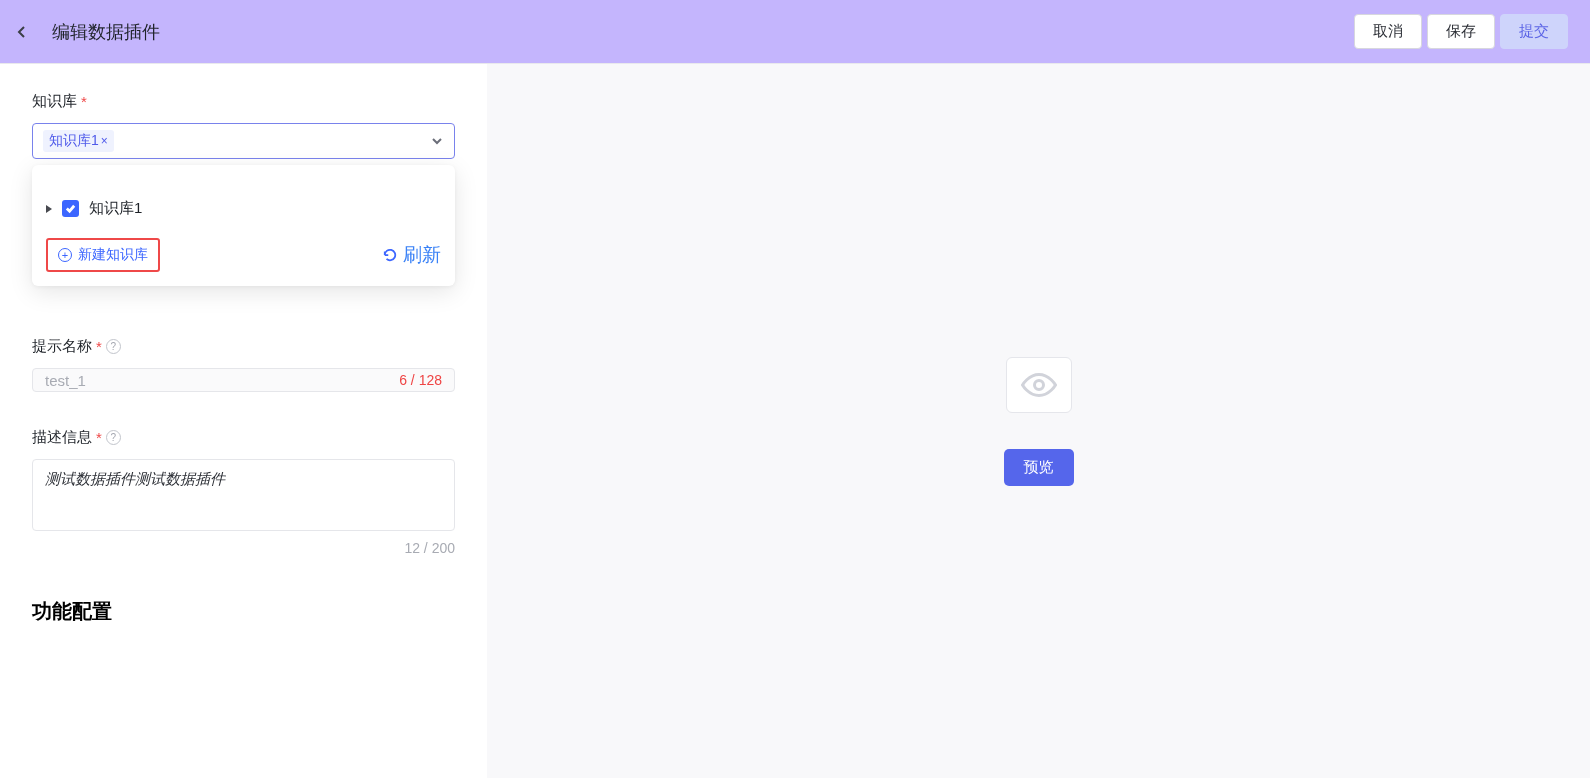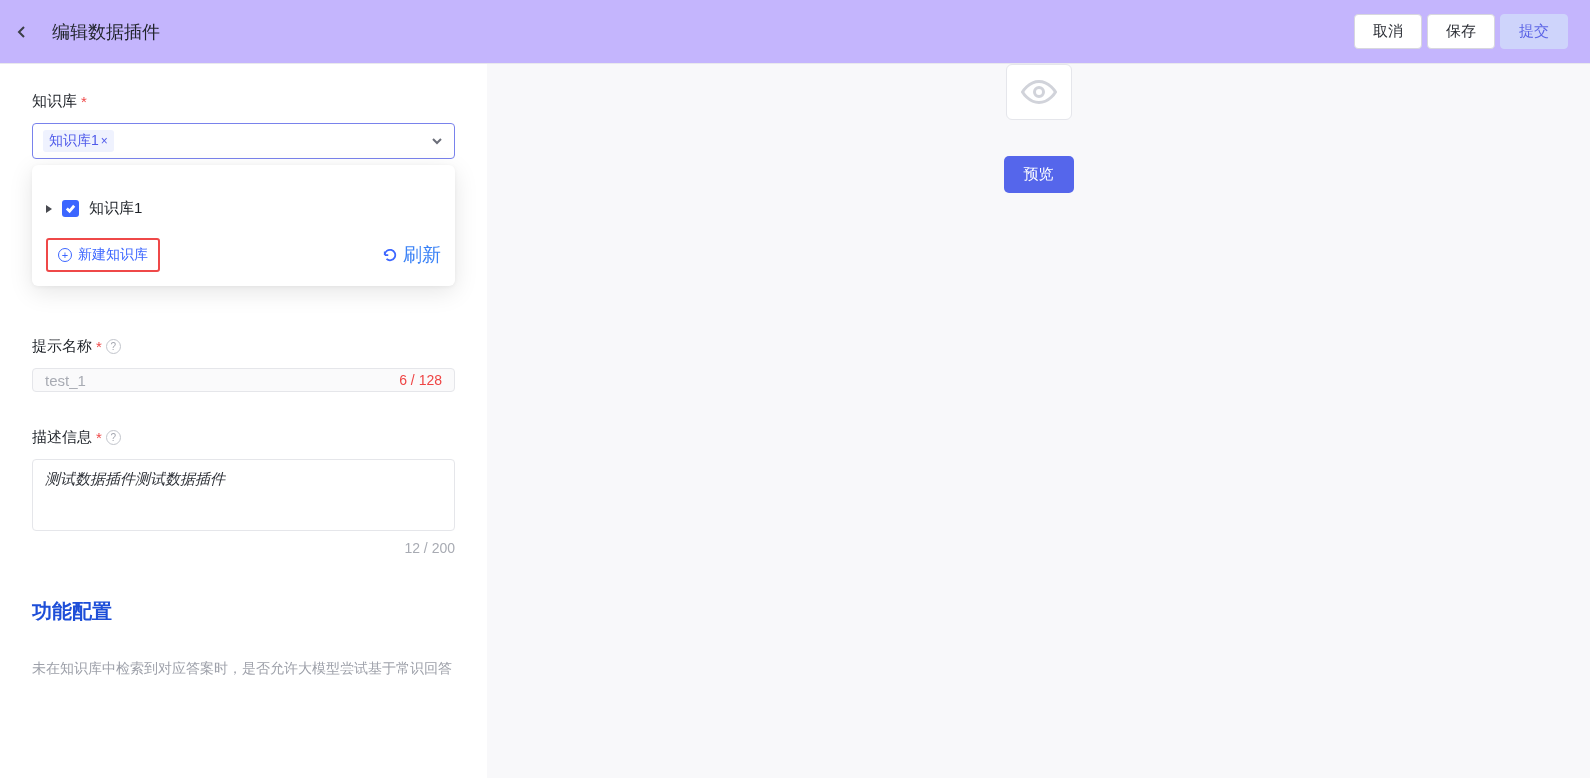--- a/index.html
+++ b/index.html
@@ -57,21 +57,21 @@
       padding: 28px 32px 0 32px;
       overflow-y: auto;
       position: relative;
     }
     .right-pane {
       flex: 1;
       background: #f8f8fa;
       display: flex;
       flex-direction: column;
       align-items: center;
-      justify-content: flex-start;
+      justify-content: center;
       gap: 36px;
     }
 
     
     .left-pane::-webkit-scrollbar { width: 8px; }
     .left-pane::-webkit-scrollbar-thumb { background: #c7c9cf; border-radius: 4px; }
 
     
     .section-title {
       font-size: 20px;
@@ -234,21 +234,21 @@
       font-style: italic;
     }
     .ta-count {
       text-align: right;
       color: #a8abb3;
       font-size: 14px;
       margin-top: 6px;
     }
 
     
-    .func-title { font-size: 20px; font-weight: 600; color: #1d4ed8; margin-top: 42px; margin-bottom: 32px; }
+    .func-title { font-size: 20px; font-weight: 600; color: #000000; margin-top: 42px; margin-bottom: 8px; }
     .sub-label { font-size: 15px; color: #1f2329; margin-bottom: 10px; }
     .sub-desc { font-size: 14px; color: #9da0a9; line-height: 1.6; margin-bottom: 14px; }
 
     
     .eye-box {
       width: 66px; height: 56px;
       border: 1px solid #e5e6eb;
       border-radius: 6px;
       background: #fff;
       display: flex; align-items: center; justify-content: center;
@@ -351,21 +351,20 @@
       <div class="field-label">
         <span>描述信息</span>
         <span class="req-star">*</span>
         <span class="help-icon">?</span>
       </div>
       <textarea class="ta" style="">测试数据插件测试数据插件</textarea>
       <div class="ta-count">12 / 200</div>
     </div>
 
     <div class="func-title">功能配置</div>
-    <div class="sub-desc">未在知识库中检索到对应答案时，是否允许大模型尝试基于常识回答</div>
 
   </div>
 
   <div class="right-pane">
     <div class="eye-box">
       <svg viewBox="0 0 24 24">
         <path d="M1 12s4-7 11-7 11 7 11 7-4 7-11 7S1 12 1 12z"></path>
         <circle cx="12" cy="12" r="3"></circle>
       </svg>
     </div>

